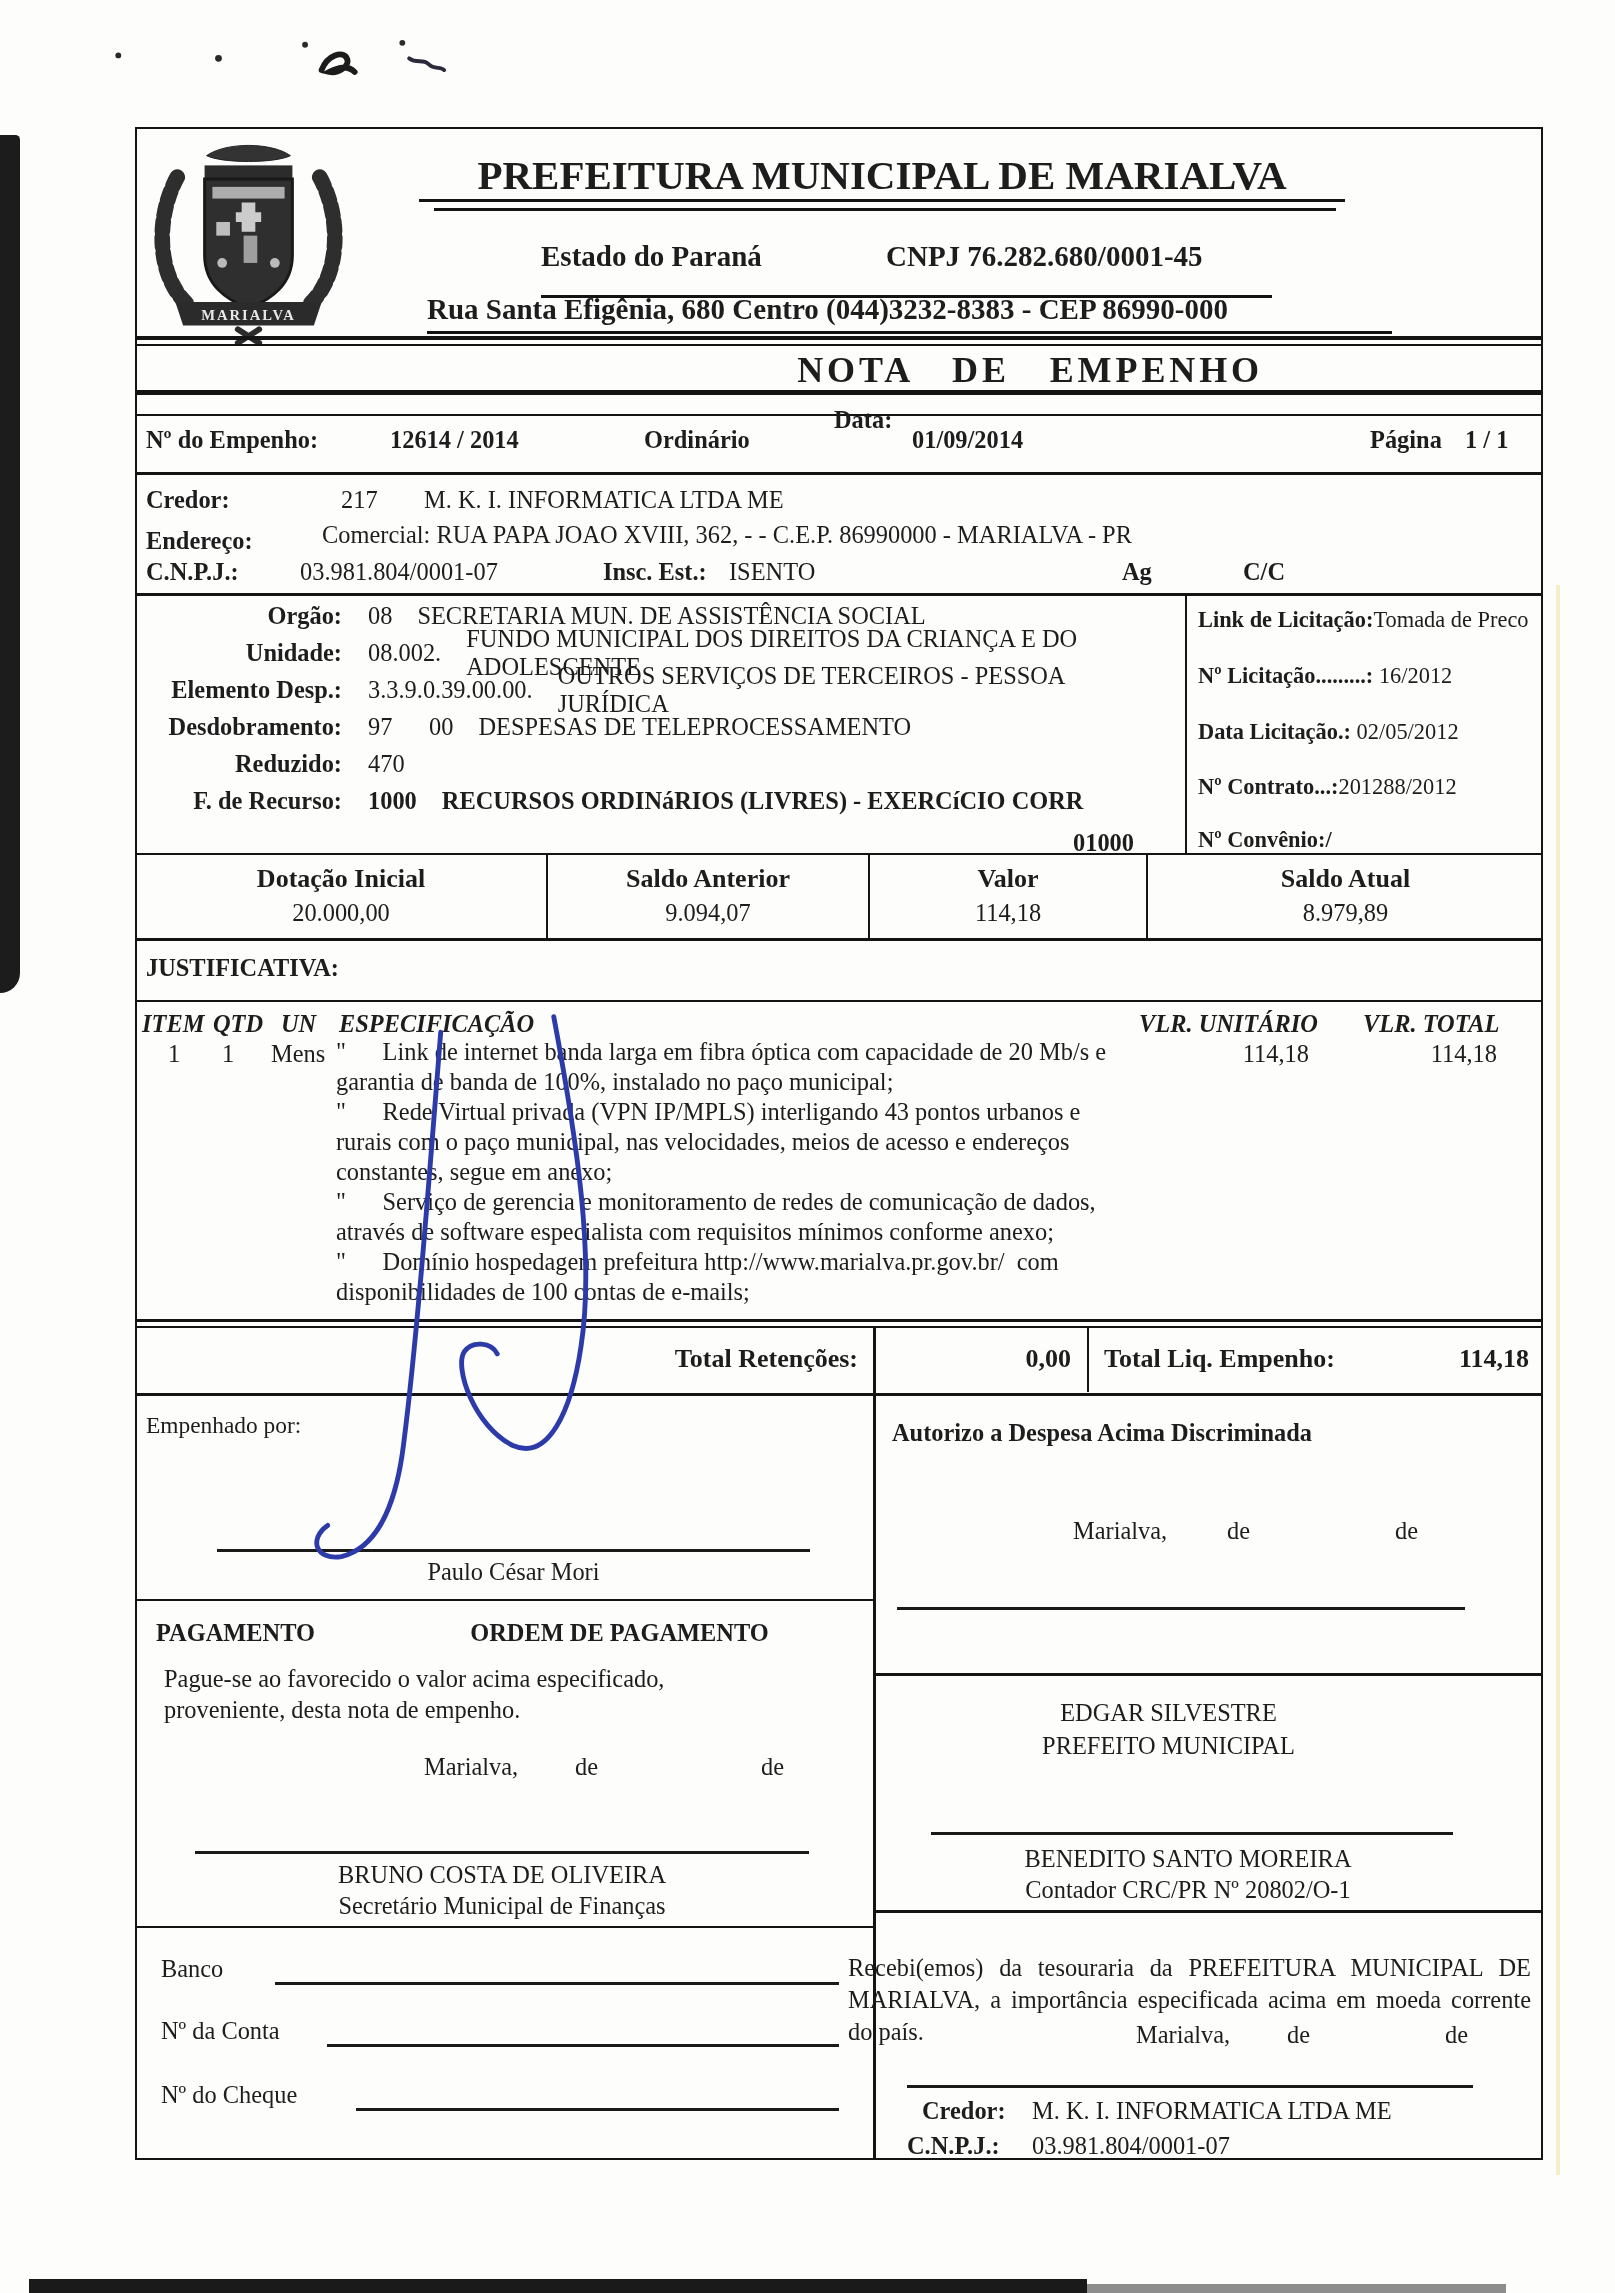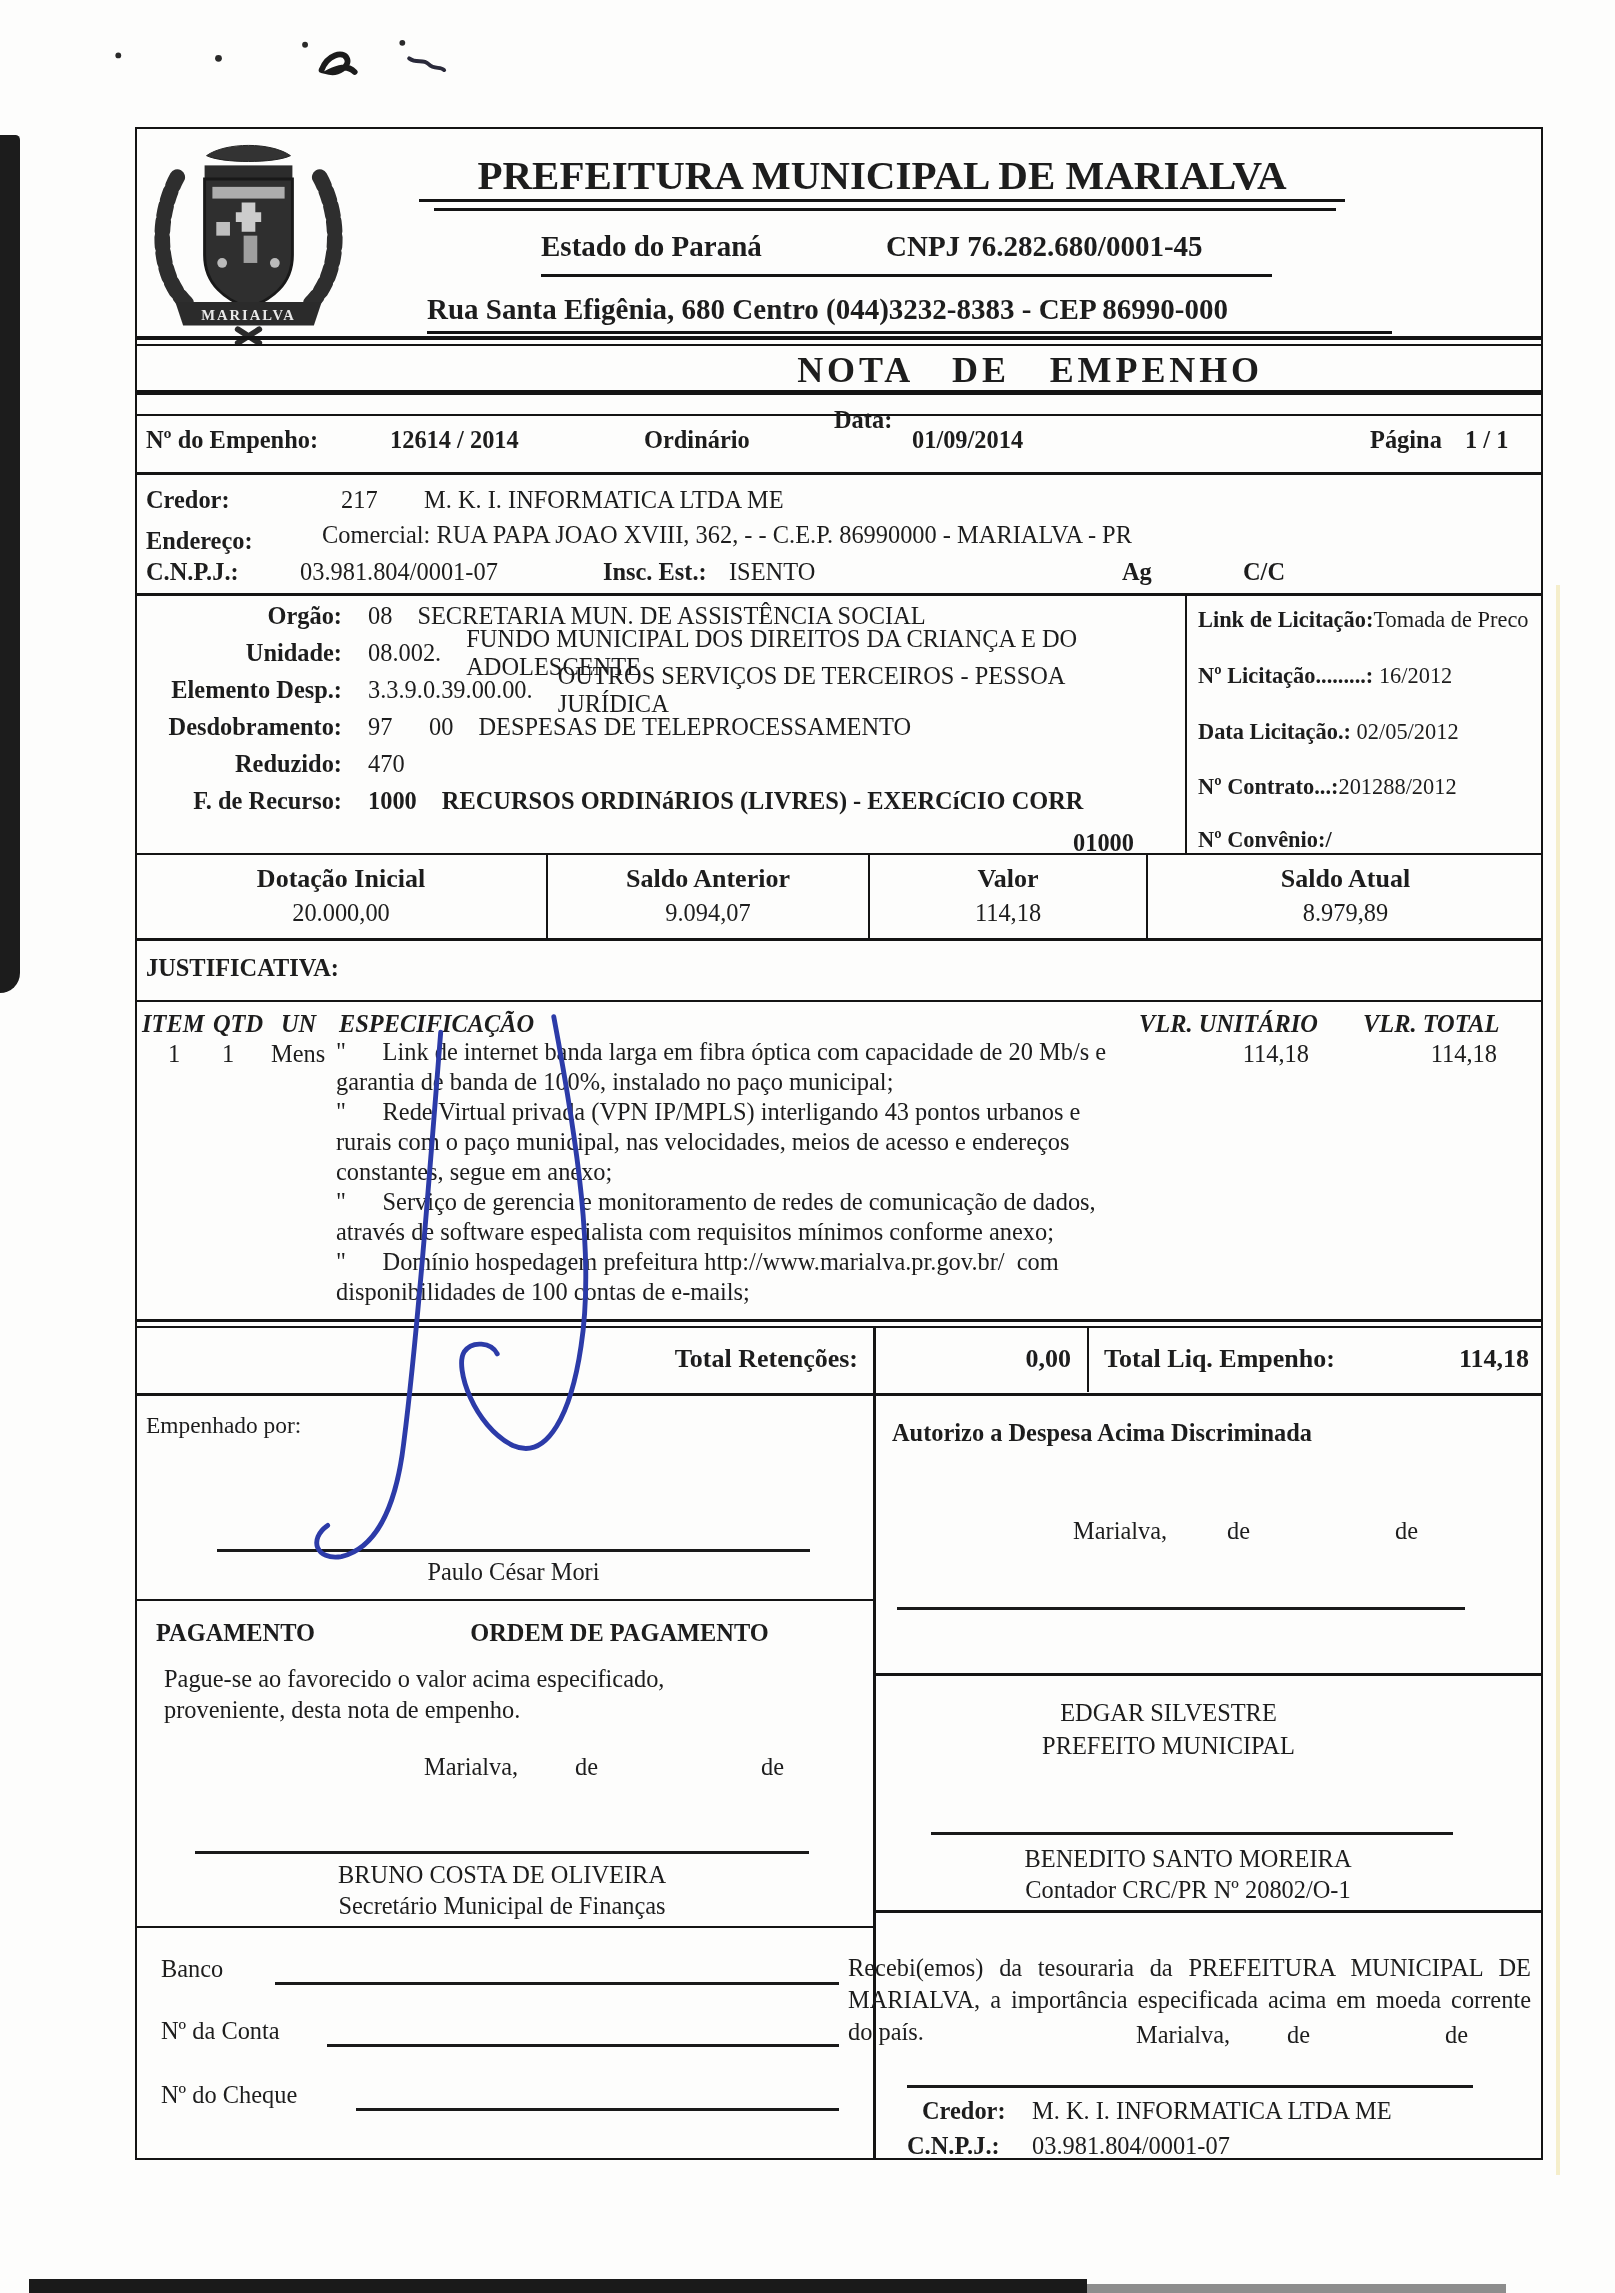--- a/index.html
+++ b/index.html
@@ -62,21 +62,21 @@
     <circle cx="76" cy="128" r="5" fill="#ddd" opacity="0.8"></circle>
     <circle cx="130" cy="128" r="5" fill="#ddd" opacity="0.8"></circle>
     <path d="M28 168 L178 168 L170 192 L36 192 Z" fill="#2b2b2b"></path>
     <text x="103" y="186" text-anchor="middle" font-size="15" font-weight="bold" fill="#e8e8e8" letter-spacing="2">MARIALVA</text>
     <path d="M92 196 L114 210 M114 196 L92 210" stroke="#2b2b2b" stroke-width="6" stroke-linecap="round"></path>
   </svg>
 
   <div class="abs b ctr" style="left:419px;top:151px;width:926px;font-size:41px;border-bottom:3.9px solid #141414;padding-bottom:0;">PREFEITURA MUNICIPAL DE MARIALVA</div>
   <div class="hline" style="left:434px;top:208px;width:902px;height:2.9px;"></div>
 
-  <div class="abs" style="left:541px;top:230px;width:731px;border-bottom:3.9px solid #141414;padding-bottom:11px;font-size:29px;">
+  <div class="abs" style="left:541px;top:240px;width:731px;border-bottom:3.9px solid #141414;padding-bottom:22px;font-size:29px;">
     <span class="b">Estado do Paraná</span>
     <span class="b" style="margin-left:117px;">CNPJ 76.282.680/0001-45</span>
   </div>
 
   <div class="abs b" style="left:427px;top:293px;width:965px;border-bottom:3.9px solid #141414;padding-bottom:4.9px;font-size:29px;">Rua Santa Efigênia, 680      Centro   (044)3232-8383  -  CEP 86990-000</div>
 
   <div class="hline" style="left:135px;top:336px;width:1408px;height:3.9px;"></div>
   <div class="hline" style="left:135px;top:344px;width:1408px;height:2px;"></div>
   <div class="abs b ctr" style="left:135px;top:349px;width:1128px;font-size:36px;letter-spacing:3.9px;word-spacing:27px;text-align:right;">NOTA DE EMPENHO</div>
   <div class="hline" style="left:135px;top:390px;width:1408px;height:4.9px;"></div>

